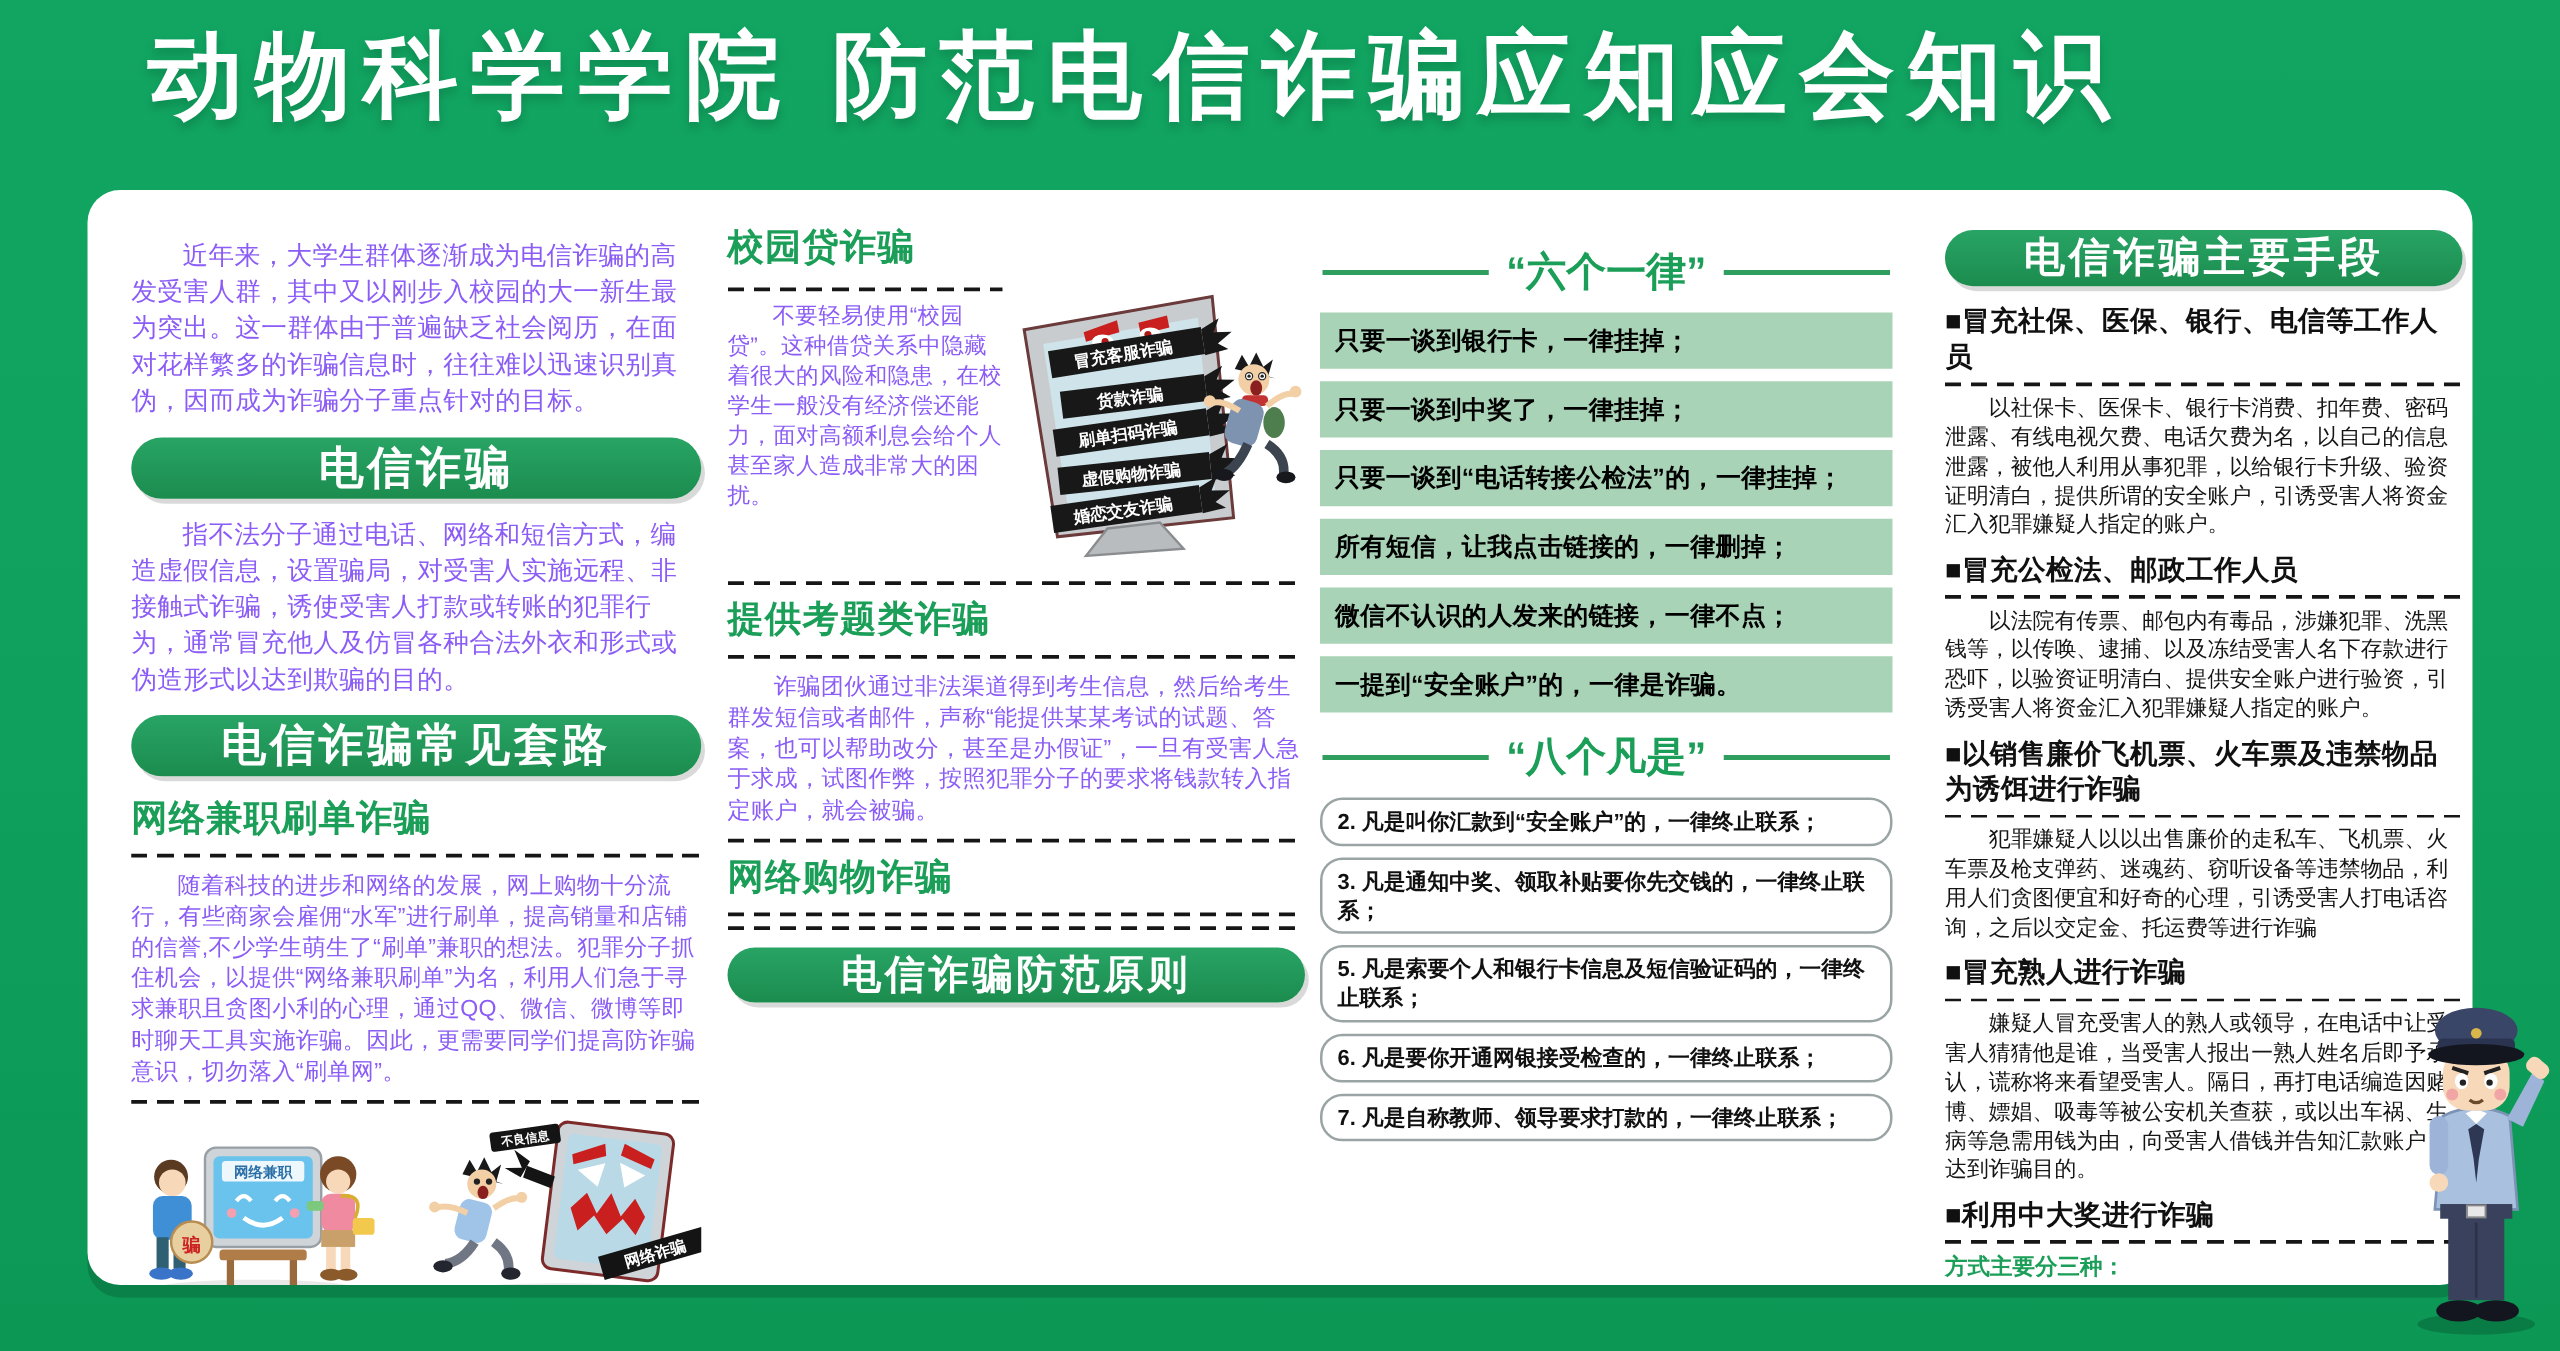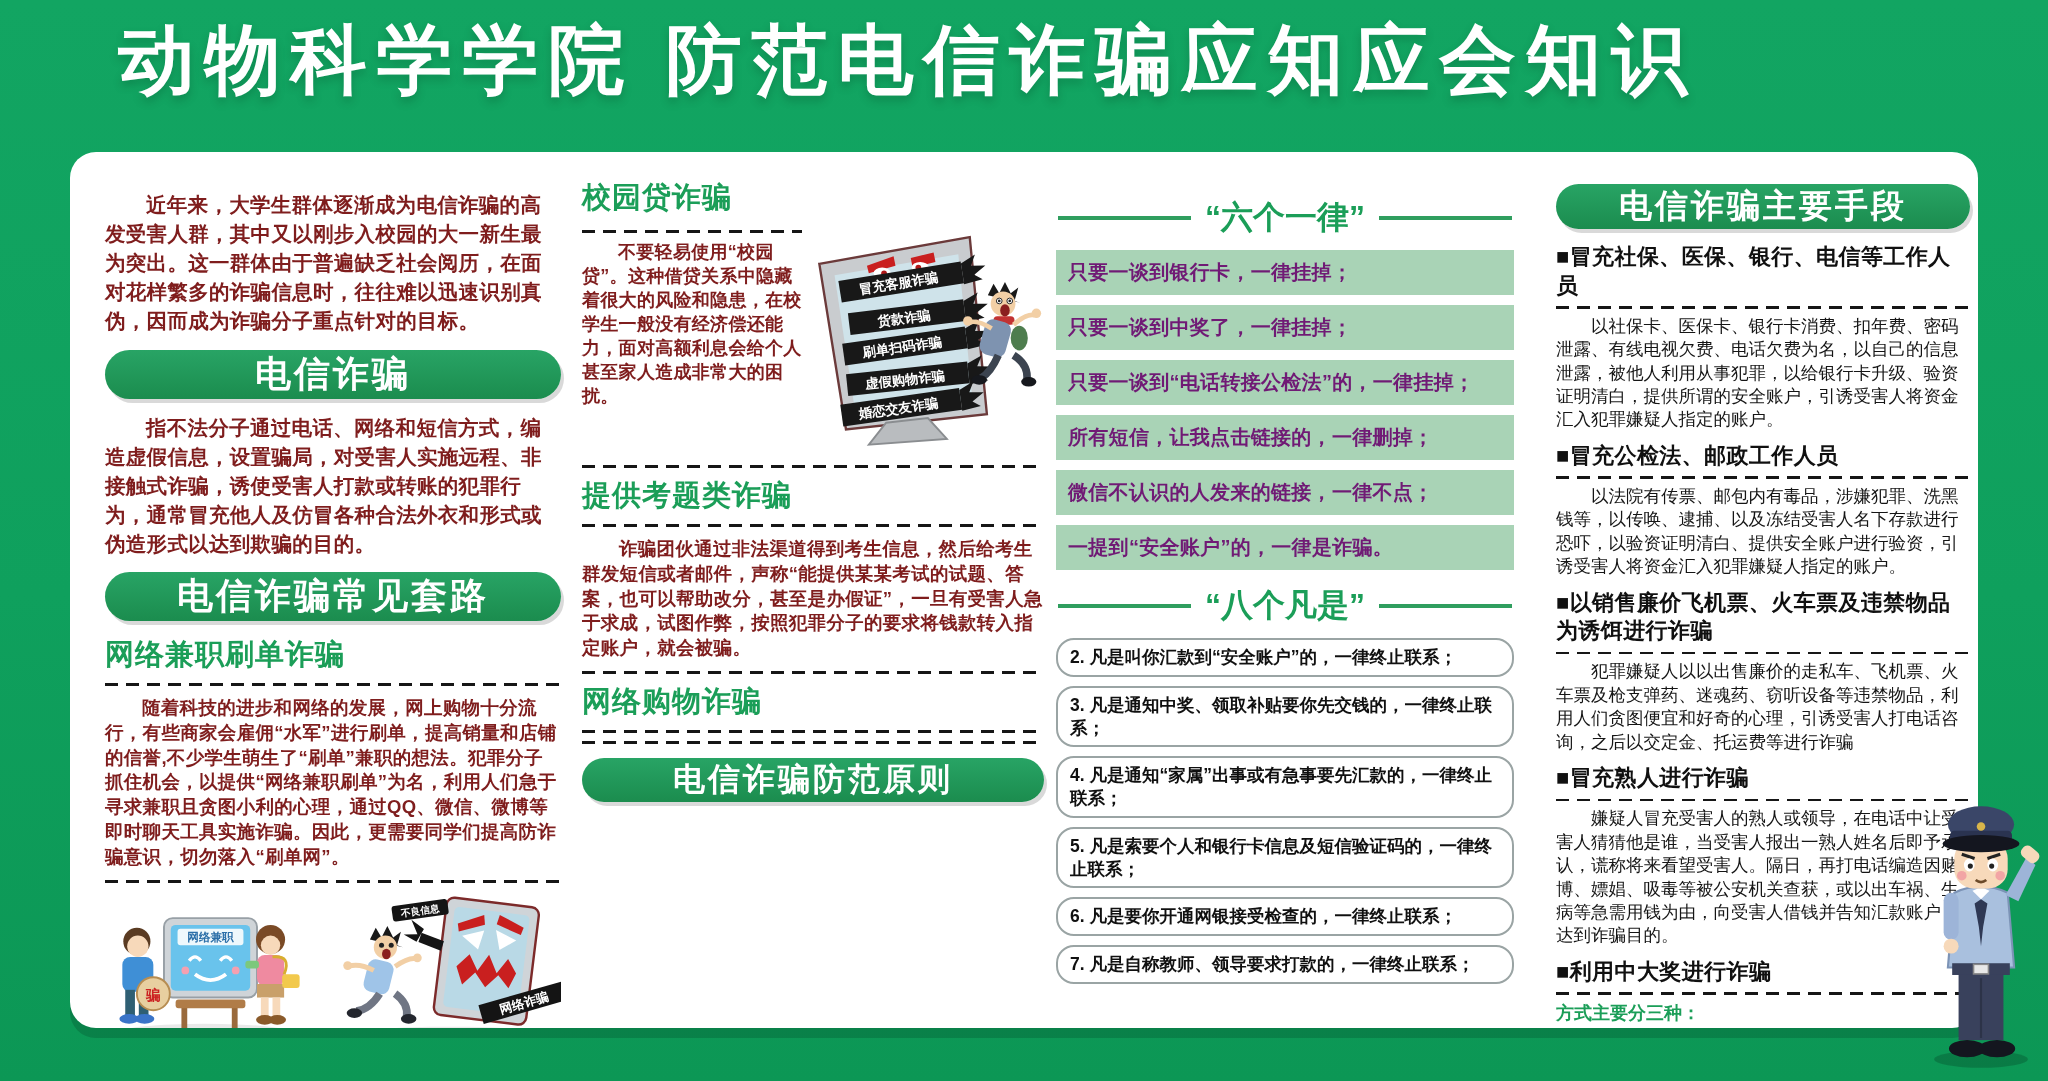--- a/index.html
+++ b/index.html
@@ -11,21 +11,21 @@
     text-shadow:0 5px 8px rgba(0,60,30,.25);}
   .panel{position:absolute;left:70px;top:152px;width:1908px;height:876px;
     background:#ffffff;border-radius:26px;overflow:hidden;
     box-shadow:0 10px 0 rgba(6,86,48,.35);}
   .col{position:absolute;top:0;}
   .col1{left:35px;top:28px;width:456px;}
   .col2{left:512px;top:20px;width:462px;}
   .col3{left:986px;top:30px;width:458px;}
   .col4{left:1486px;top:18px;width:414px;}
 
-  .body{color:#7f1d1d;font-weight:700;margin:10px 0;letter-spacing:.3px;}
+  .body{color:#8b5cf6;font-weight:400;margin:10px 0;letter-spacing:.3px;}
   .indent{text-indent:2em;}
   .b20{font-size:20.5px;line-height:1.42;}
   .b18{font-size:18.5px;line-height:1.34;}
 
   .pill{background:linear-gradient(180deg,#28a465,#1b8c4e);color:#fff;text-align:center;
     border-radius:36px;font-weight:800;padding:0 0;margin:14px 0;
     box-shadow:3px 4px 0 rgba(0,0,0,.15);letter-spacing:3px;}
   .pill.f36{font-size:36px;} .pill.f32{font-size:32px;} .pill.f33{font-size:33px;}
 
   .subhead{color:#1b9e58;font-size:29px;font-weight:800;margin:6px 0 4px;letter-spacing:1px;}
@@ -37,21 +37,21 @@
 
   .loan-flex{display:flex;gap:4px;align-items:flex-start;}
   .loan-text{width:220px;flex:none;}
   .loan-text .body{font-size:18px;line-height:1.33;margin:8px 0;}
   .loan-img{flex:1;}
 
   .linetitle{display:flex;align-items:center;gap:14px;color:#1b9e58;font-weight:800;
     margin:14px 2px 10px;}
   .linetitle::before,.linetitle::after{content:"";flex:1;height:3.5px;background:#2f9e5f;} .linetitle.f32{font-size:32px;}
 
-  .sixbox{background:#a9d3b6;color:#701a75;font-size:20px;font-weight:800;
+  .sixbox{background:#a9d3b6;color:#000000;font-size:20px;font-weight:800;
     padding:9px 12px;margin:10px 0;letter-spacing:.3px;}
   .eightbox{border:2px solid #9aa4a4;border-radius:18px;background:#fff;color:#101010;
     font-size:17.5px;font-weight:800;line-height:1.3;padding:6px 12px;margin:9px 0;}
 
   .c4head{color:#101010;font-size:22px;font-weight:800;margin:10px 0 2px;line-height:1.3;
     letter-spacing:.4px;}
   .c4body{color:#151515;font-size:17.5px;font-weight:400;line-height:1.34;
     text-indent:2em;margin:3px 0 8px;}
   .c4intro{color:#1b9e58;font-size:18px;font-weight:800;margin:4px 0 2px;}
 
@@ -258,21 +258,20 @@
       <div class="sixbox">只要一谈到“电话转接公检法”的，一律挂掉；</div>
       <div class="sixbox">所有短信，让我点击链接的，一律删掉；</div>
       <div class="sixbox">微信不认识的人发来的链接，一律不点；</div>
       <div class="sixbox">一提到“安全账户”的，一律是诈骗。</div>
 
       <div class="linetitle f32">
         <span>“八个凡是”</span>
       </div>
       <div class="eightbox">2. 凡是叫你汇款到“安全账户”的，一律终止联系；</div>
       <div class="eightbox">3. 凡是通知中奖、领取补贴要你先交钱的，一律终止联系；</div>
-      <div class="eightbox">4. 凡是通知“家属”出事或有急事要先汇款的，一律终止联系；</div>
       <div class="eightbox">5. 凡是索要个人和银行卡信息及短信验证码的，一律终止联系；</div>
       <div class="eightbox">6. 凡是要你开通网银接受检查的，一律终止联系；</div>
       <div class="eightbox">7. 凡是自称教师、领导要求打款的，一律终止联系；</div>
 
     </div>
 
     <div class="col col4">
       <div class="pill f33">
         <span>电信诈骗主要手段</span>
       </div>

